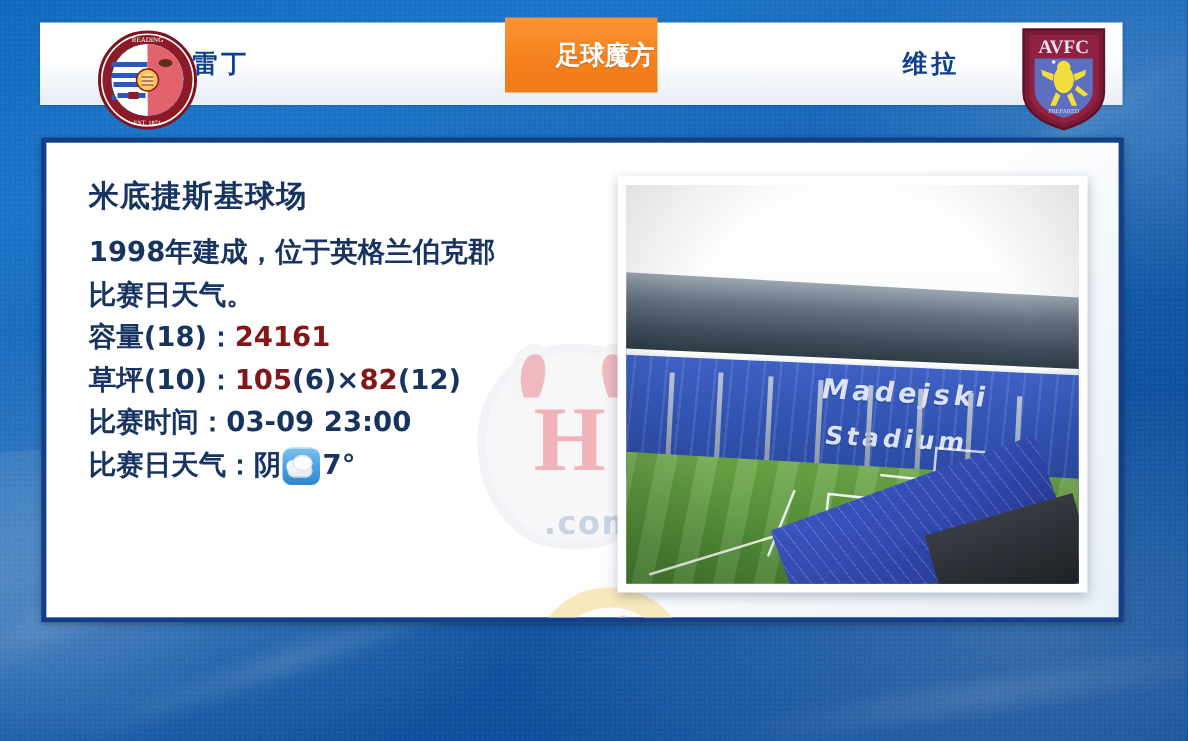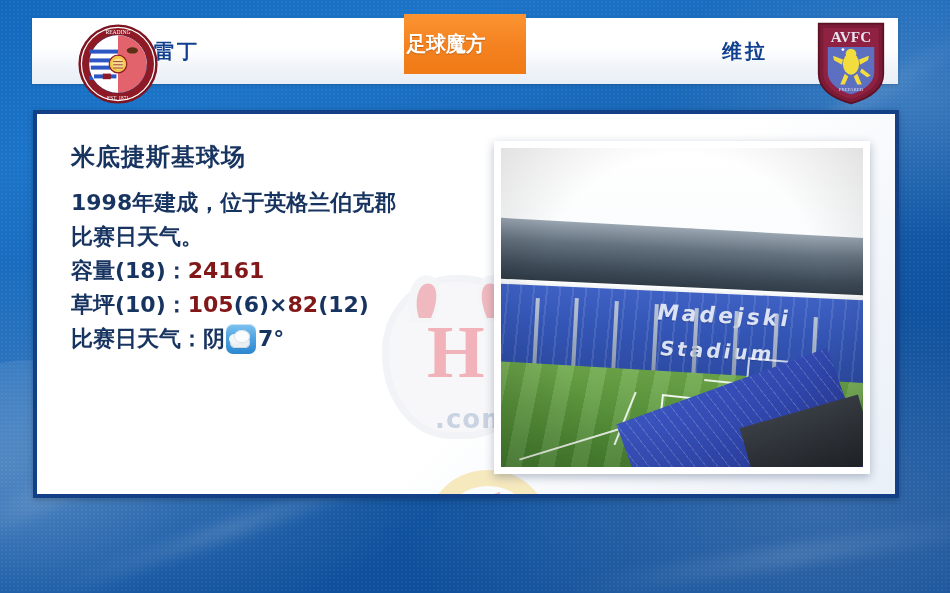--- a/index.html
+++ b/index.html
@@ -51,21 +51,21 @@
     letter-spacing:3px; white-space:nowrap;
   }
   #home-name{ left:122px; }
   #away-name{ right:130px; }
 
   
   #center-logo{
     position:absolute; left:50%; top:-4px; transform:translateX(-50%);
     width:122px; height:60px;
     background:linear-gradient(180deg,#fb9432 0%,#f58220 52%,#ef7a16 100%);
-    display:flex; align-items:center; justify-content:flex-start;
+    display:flex; align-items:center; justify-content:flex-end;
   }
   #center-logo-text{
     color:#fff; font-size:21px; font-weight:bold; letter-spacing:0px;
     text-shadow:0 1px 1px rgba(0,0,0,.22);
     font-family:"DejaVu Sans","Liberation Sans",sans-serif;
     transform:scaleX(.94);
   }
 
   
   #home-crest{ position:absolute; left:46px; top:6px; width:80px; height:80px; }
@@ -290,20 +290,23 @@
       <div class="info-line desc">比赛日天气。</div>
 
       <div class="info-line">
         <span>容量(18)</span><span class="sep">：</span><span class="val-red">24161</span>
       </div>
 
       <div class="info-line">
         <span>草坪(10)</span><span class="sep">：</span><span class="val-red">105</span><span class="val-navy">(6)</span><span class="val-navy">×</span><span class="val-red">82</span><span class="val-navy">(12)</span>
       </div>
 
+      <div class="info-line">
+        <span>比赛时间</span><span class="sep">：</span><span>03-09 23:00</span>
+      </div>
 
       <div class="info-line" id="weather-line">
         <span>比赛日天气</span>
           <span class="sep">：</span>
           <span>阴</span>
           <span id="weather-icon">
             <span class="cloud-a"></span>
             <span class="cloud-c"></span>
             <span class="cloud-b"></span>
           </span>

